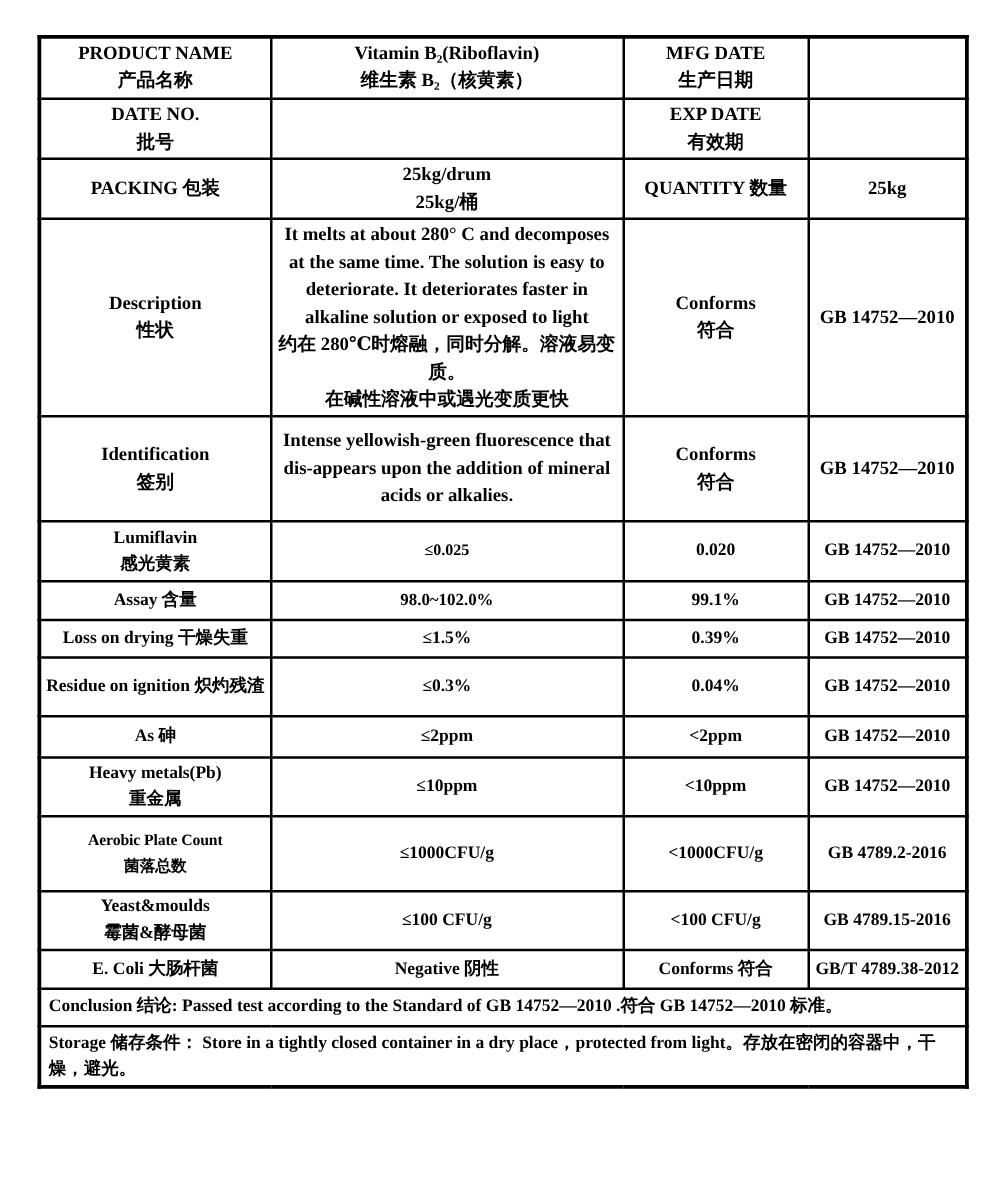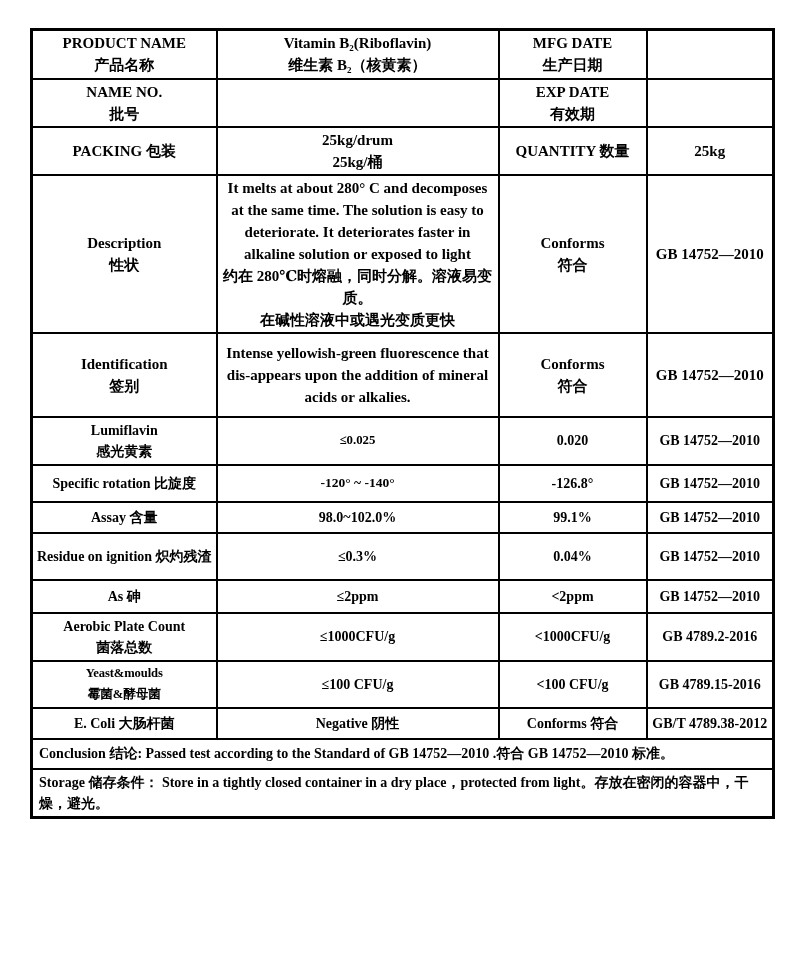--- a/index.html
+++ b/index.html
@@ -81,21 +81,21 @@
             <div class="cell-line">维生素 B₂（核黄素）</div>
           </td>
           <td>
             <div class="cell-line">MFG DATE</div>
             <div class="cell-line">生产日期</div>
           </td>
           <td></td>
         </tr>
         <tr style="height: 46px;">
           <td>
-            <div class="cell-line">NAME NO.</div>
+            <div class="cell-line">DATE NO.</div>
             <div class="cell-line">批号</div>
           </td>
           <td></td>
           <td>
             <div class="cell-line">EXP DATE</div>
             <div class="cell-line">有效期</div>
           </td>
           <td></td>
         </tr>
         <tr style="height: 46px;">
@@ -155,48 +155,48 @@
           <td>
             <div class="cell-line">≤0.025</div>
           </td>
           <td>
             <div class="cell-line">0.020</div>
           </td>
           <td>
             <div class="cell-line">GB 14752—2010</div>
           </td>
         </tr>
-        <tr style="height: 37px;">
-          <td>
-            <div class="cell-line">Specific rotation 比旋度</div>
-          </td>
-          <td>
-            <div class="cell-line">-120° ~ -140°</div>
-          </td>
-          <td>
-            <div class="cell-line">-126.8°</div>
-          </td>
-          <td>
-            <div class="cell-line">GB 14752—2010</div>
-          </td>
-        </tr>
         <tr style="height: 31px;">
           <td>
             <div class="cell-line">Assay 含量</div>
           </td>
           <td>
             <div class="cell-line">98.0~102.0%</div>
           </td>
           <td>
             <div class="cell-line">99.1%</div>
           </td>
           <td>
             <div class="cell-line">GB 14752—2010</div>
           </td>
         </tr>
+        <tr style="height: 30px;">
+          <td>
+            <div class="cell-line">Loss on drying  干燥失重</div>
+          </td>
+          <td>
+            <div class="cell-line">≤1.5%</div>
+          </td>
+          <td>
+            <div class="cell-line">0.39%</div>
+          </td>
+          <td>
+            <div class="cell-line">GB 14752—2010</div>
+          </td>
+        </tr>
         <tr style="height: 47px;">
           <td>
             <div class="cell-line">Residue on ignition 炽灼残渣</div>
           </td>
           <td>
             <div class="cell-line">≤0.3%</div>
           </td>
           <td>
             <div class="cell-line">0.04%</div>
           </td>
@@ -211,21 +211,36 @@
           <td>
             <div class="cell-line">≤2ppm</div>
           </td>
           <td>
             <div class="cell-line">&lt;2ppm</div>
           </td>
           <td>
             <div class="cell-line">GB 14752—2010</div>
           </td>
         </tr>
-        <tr style="height: 48px;">
+        <tr style="height: 47px;">
+          <td>
+            <div class="cell-line">Heavy metals(Pb)</div>
+            <div class="cell-line">重金属</div>
+          </td>
+          <td>
+            <div class="cell-line">≤10ppm</div>
+          </td>
+          <td>
+            <div class="cell-line">&lt;10ppm</div>
+          </td>
+          <td>
+            <div class="cell-line">GB 14752—2010</div>
+          </td>
+        </tr>
+        <tr style="height: 60px;">
           <td>
             <div class="cell-line">Aerobic Plate Count</div>
             <div class="cell-line">菌落总数</div>
           </td>
           <td>
             <div class="cell-line">≤1000CFU/g</div>
           </td>
           <td>
             <div class="cell-line">&lt;1000CFU/g</div>
           </td>

